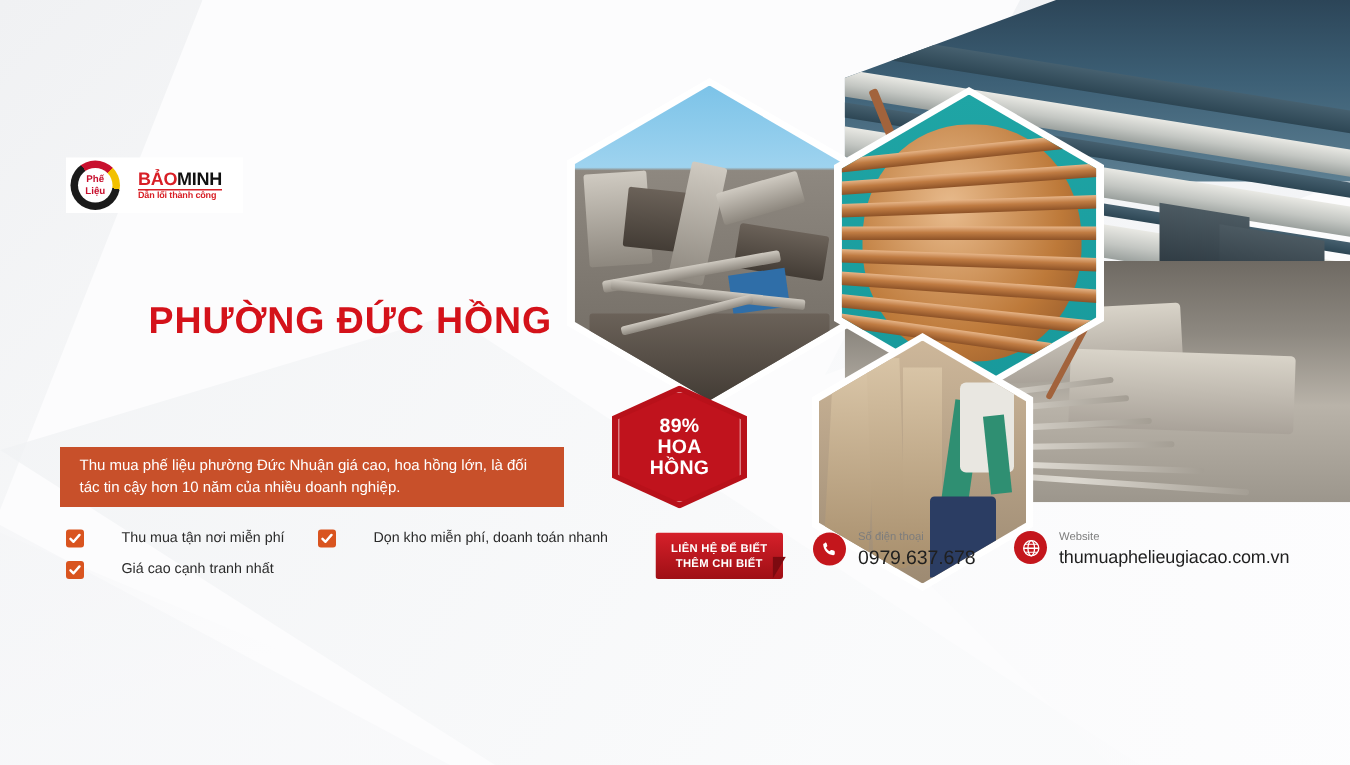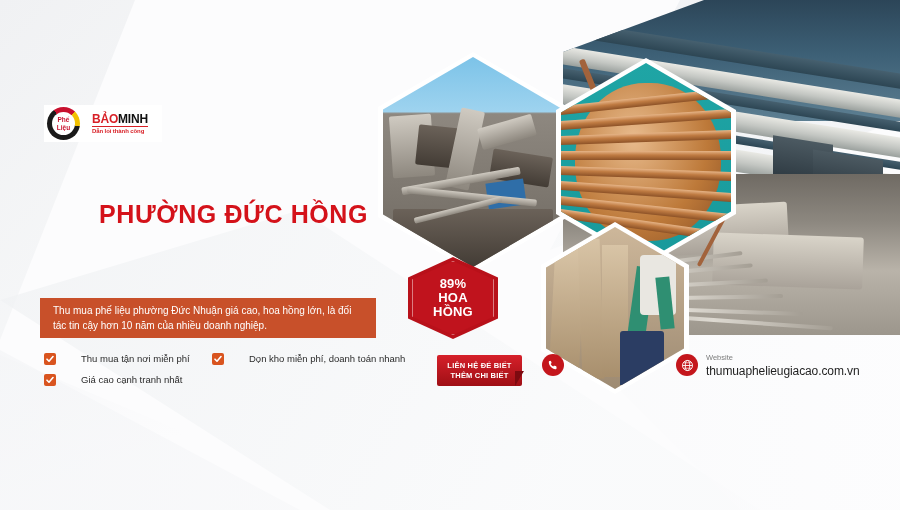--- a/index.html
+++ b/index.html
@@ -303,20 +303,24 @@
     </span>
   </div>
   <div class="cta-fold"></div>
 
   <div class="contact c-phone">
     <span class="c-ico">
       <svg width="12" height="12" viewBox="0 0 16 16">
         <path d="M4.2 2.2c.6 0 1.1.4 1.3 1l.5 1.6c.1.5 0 1-.4 1.3l-.7.5c.7 1.5 1.9 2.7 3.4 3.4l.5-.7c.3-.4.8-.5 1.3-.4l1.6.5c.6.2 1 .7 1 1.3v1.6c0 .8-.7 1.4-1.5 1.3C6.6 13.1 2.9 9.4 2.4 4.3 2.3 3.5 2.9 2.8 3.7 2.8z" fill="#fff"></path>
       </svg>
     </span>
+    <span class="c-lines">
+      <span class="c-cap" style="display:block">Số điện thoại</span>
+      <span class="c-val" style="display:block">0979.637.678</span>
+    </span>
   </div>
 
   <div class="contact c-web">
     <span class="c-ico">
       <svg width="13" height="13" viewBox="0 0 16 16">
         <circle cx="8" cy="8" r="6.2" fill="none" stroke="#fff" stroke-width="1.1"></circle>
         <ellipse cx="8" cy="8" rx="2.7" ry="6.2" fill="none" stroke="#fff" stroke-width="1.1"></ellipse>
         <line x1="1.8" y1="8" x2="14.2" y2="8" stroke="#fff" stroke-width="1.1"></line>
         <line x1="2.9" y1="4.7" x2="13.1" y2="4.7" stroke="#fff" stroke-width=".9"></line>
         <line x1="2.9" y1="11.3" x2="13.1" y2="11.3" stroke="#fff" stroke-width=".9"></line>

